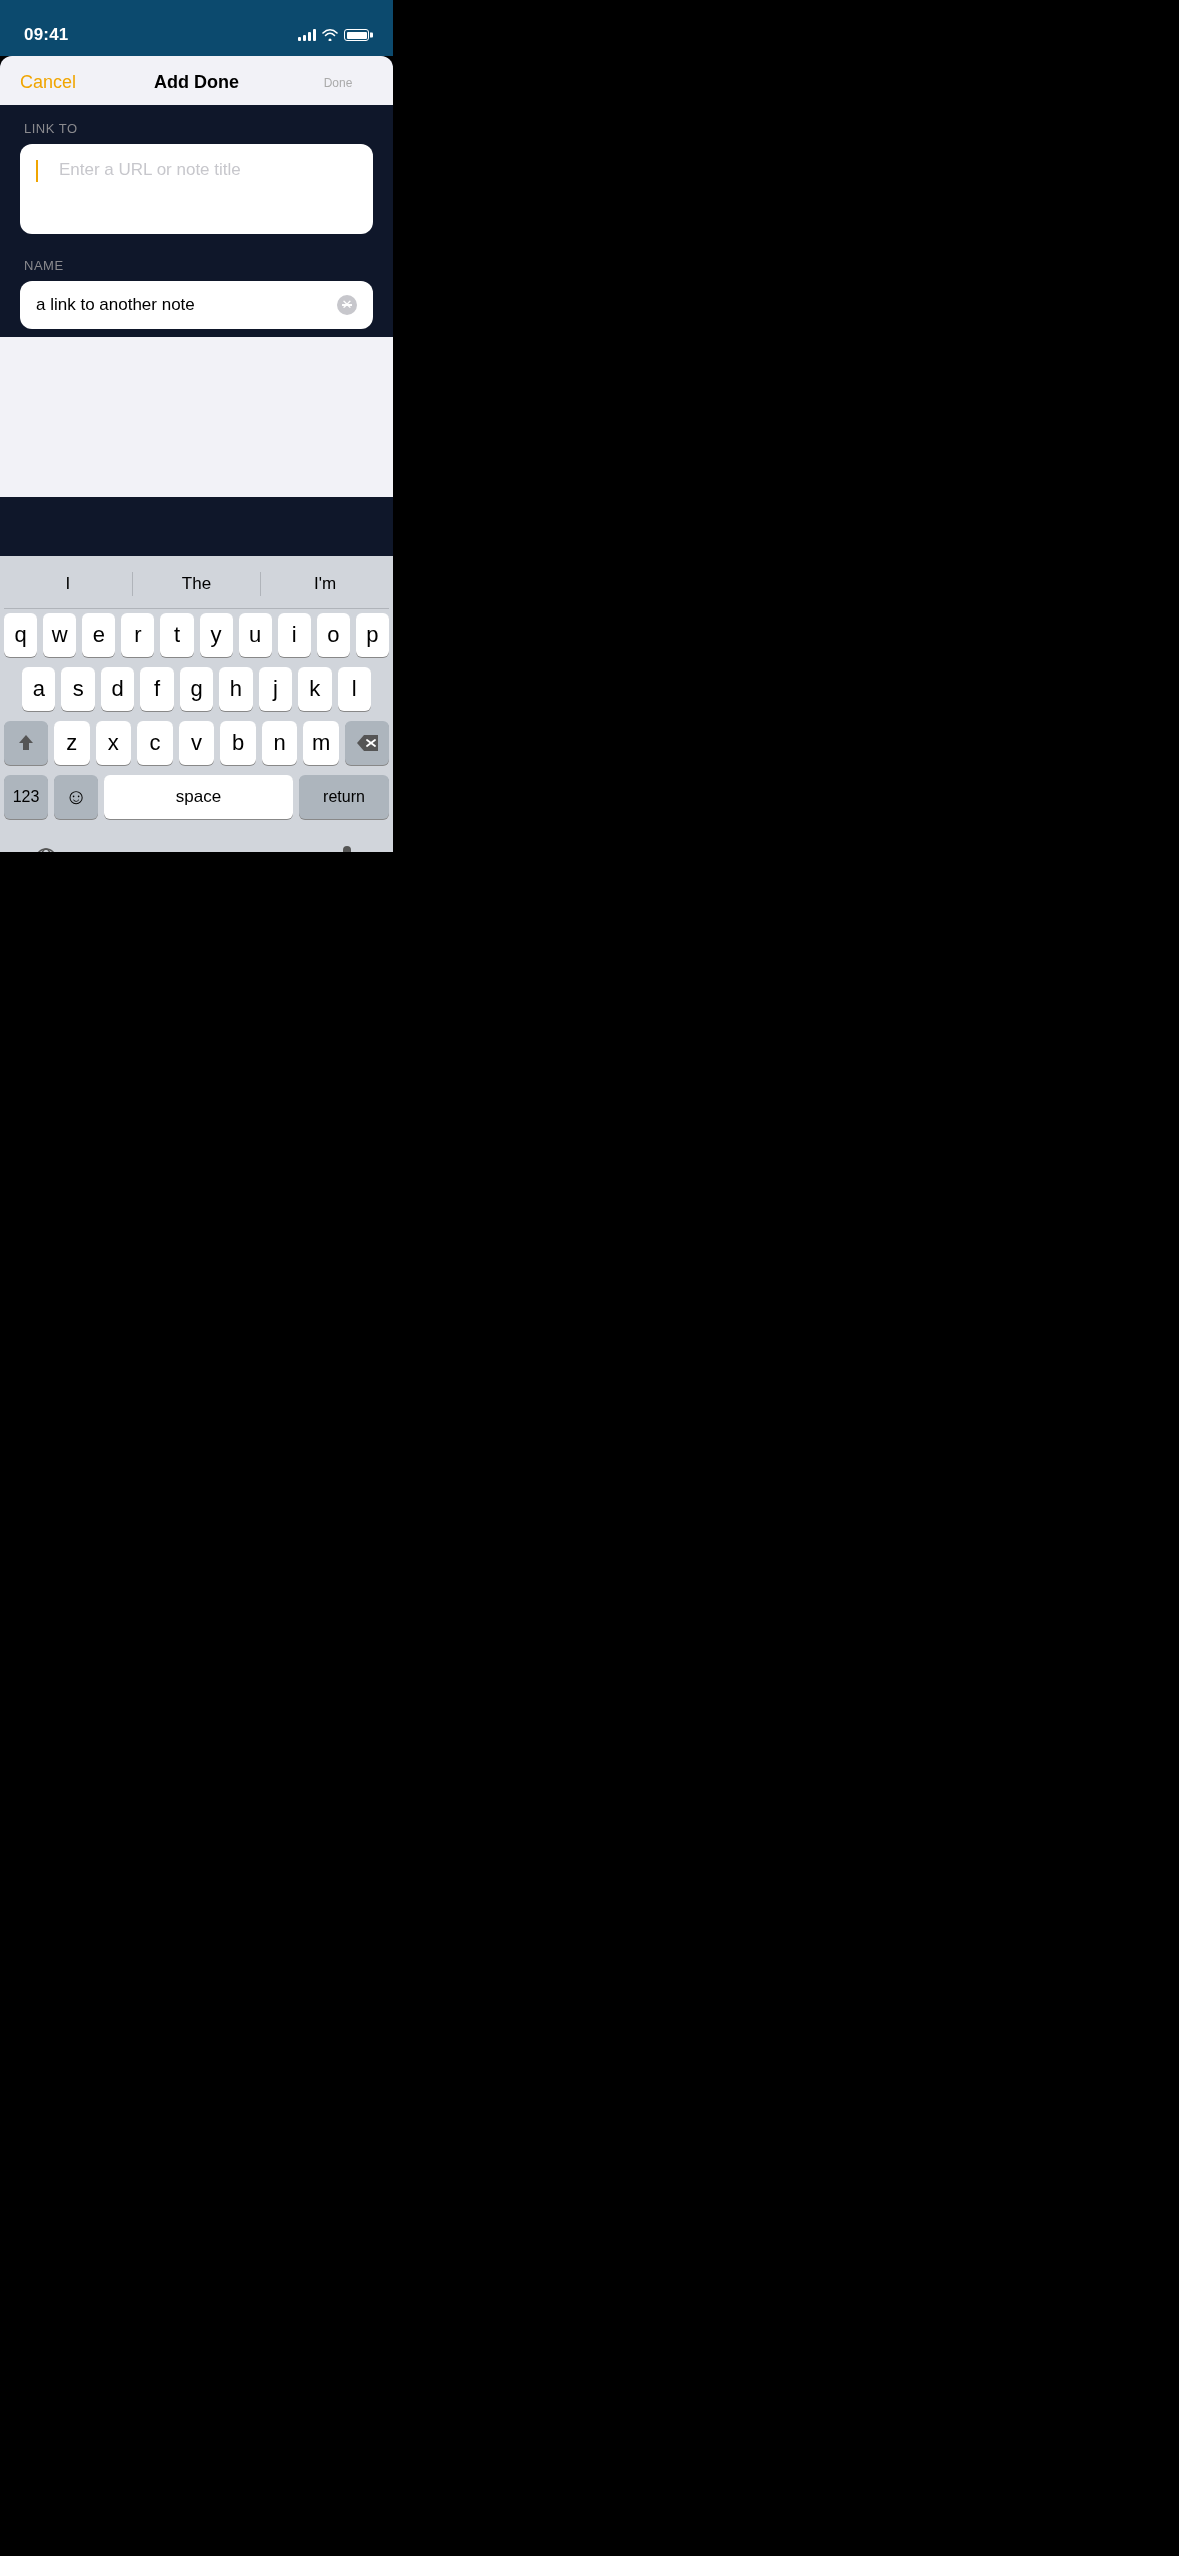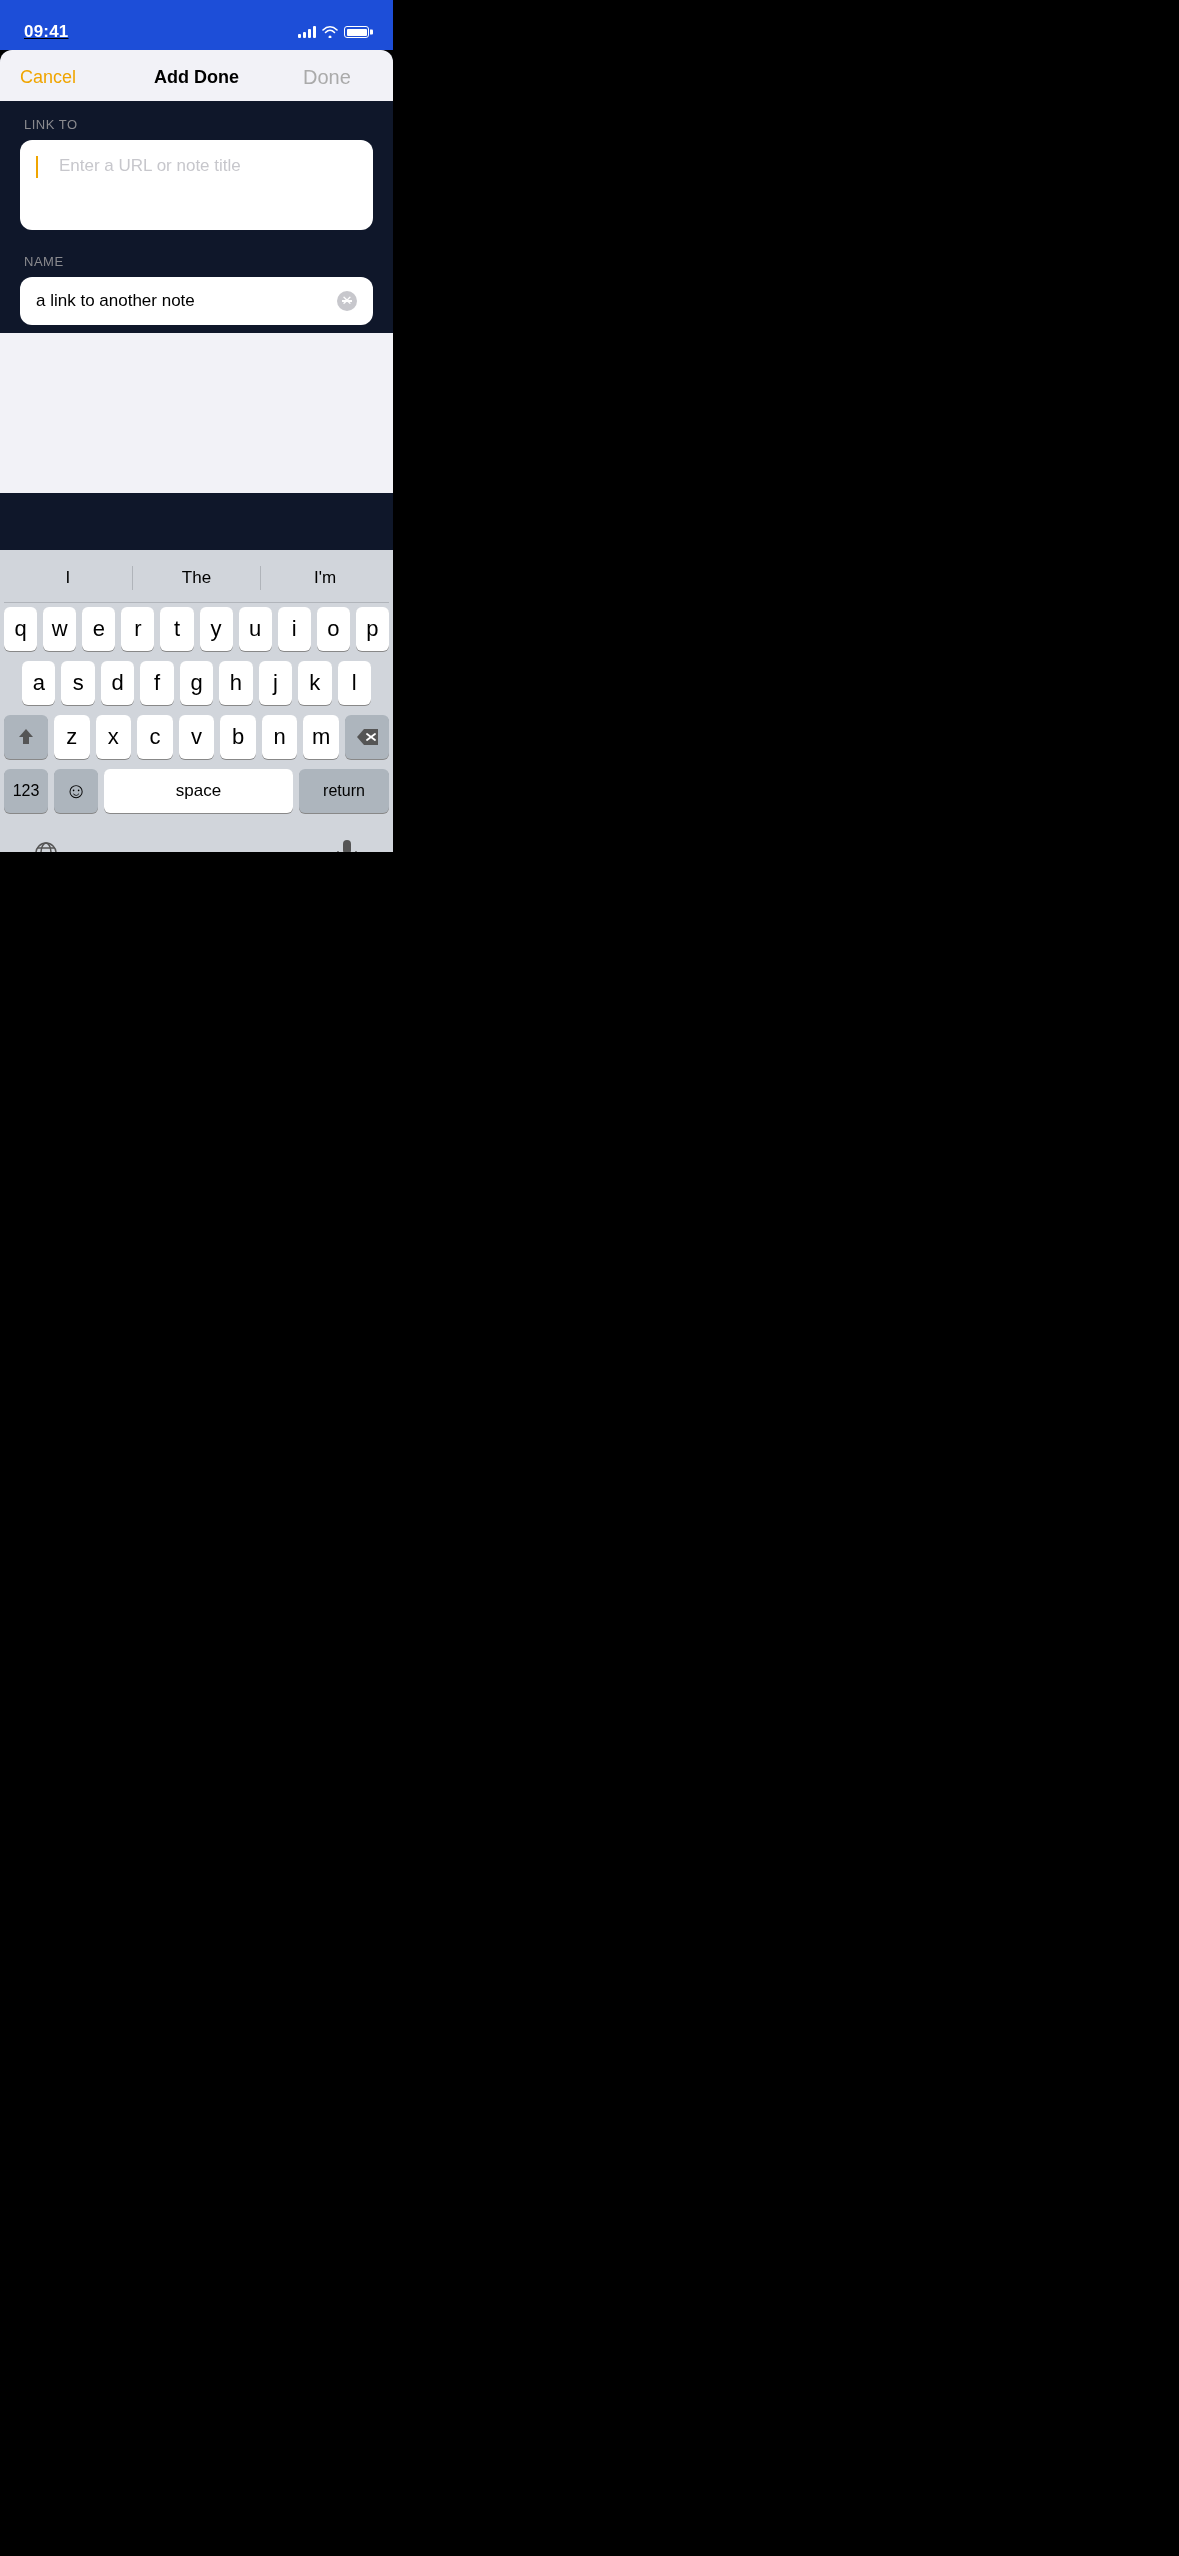--- a/index.html
+++ b/index.html
@@ -9,29 +9,28 @@
       width: 393px;
       height: 852px;
       background: #000;
       font-family: -apple-system, 'SF Pro Display', 'Helvetica Neue', Arial, sans-serif;
       overflow: hidden;
       position: relative;
     }
 
     
     .status-bar {
-      background: #1d4ed8;
-      height: 50px;
+      background: #0c4a6e;
+      height: 56px;
       display: flex;
       align-items: center;
       justify-content: space-between;
       padding: 14px 24px 0 24px;
       position: relative;
       z-index: 10;
-      text-decoration: underline;
     }
 
     .status-time {
       color: #fff;
       font-size: 17px;
       font-weight: 600;
       letter-spacing: 0.2px;
     }
 
     .status-icons {
@@ -116,23 +115,23 @@
     .nav-title {
       color: #000;
       font-size: 18px;
       font-weight: 700;
       text-align: center;
       flex: 1;
     }
 
     .nav-done {
       color: #aaa;
-      font-size: 20px;
-      font-weight: 400;
-      text-align: left;
+      font-size: 12px;
+      font-weight: 400;
+      text-align: center;
       min-width: 70px;
       cursor: pointer;
     }
 
     
     .form-section {
       padding: 16px 20px 8px 20px;
     }
 
     .section-label {

